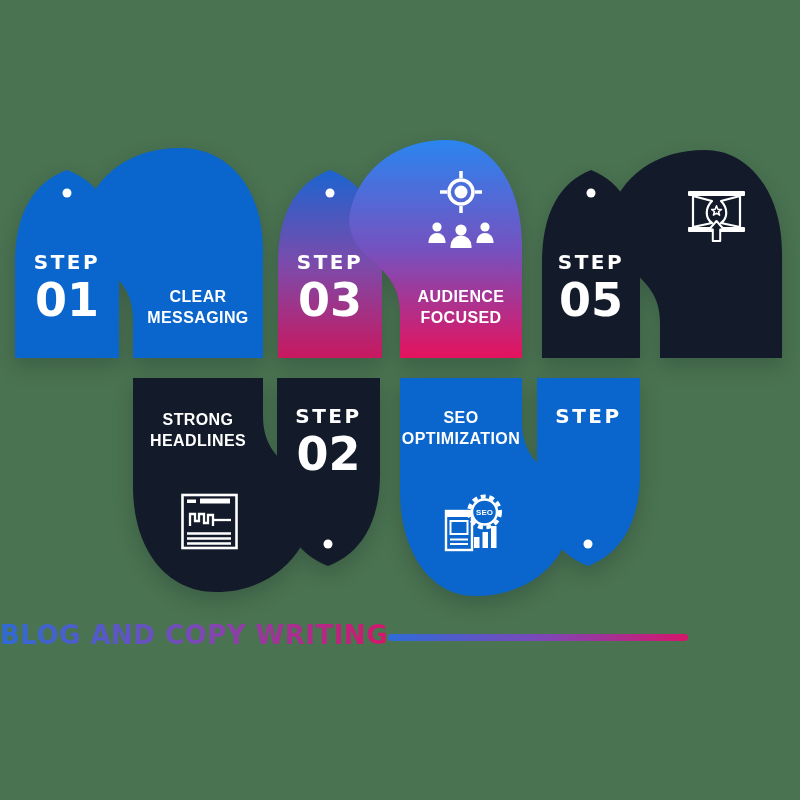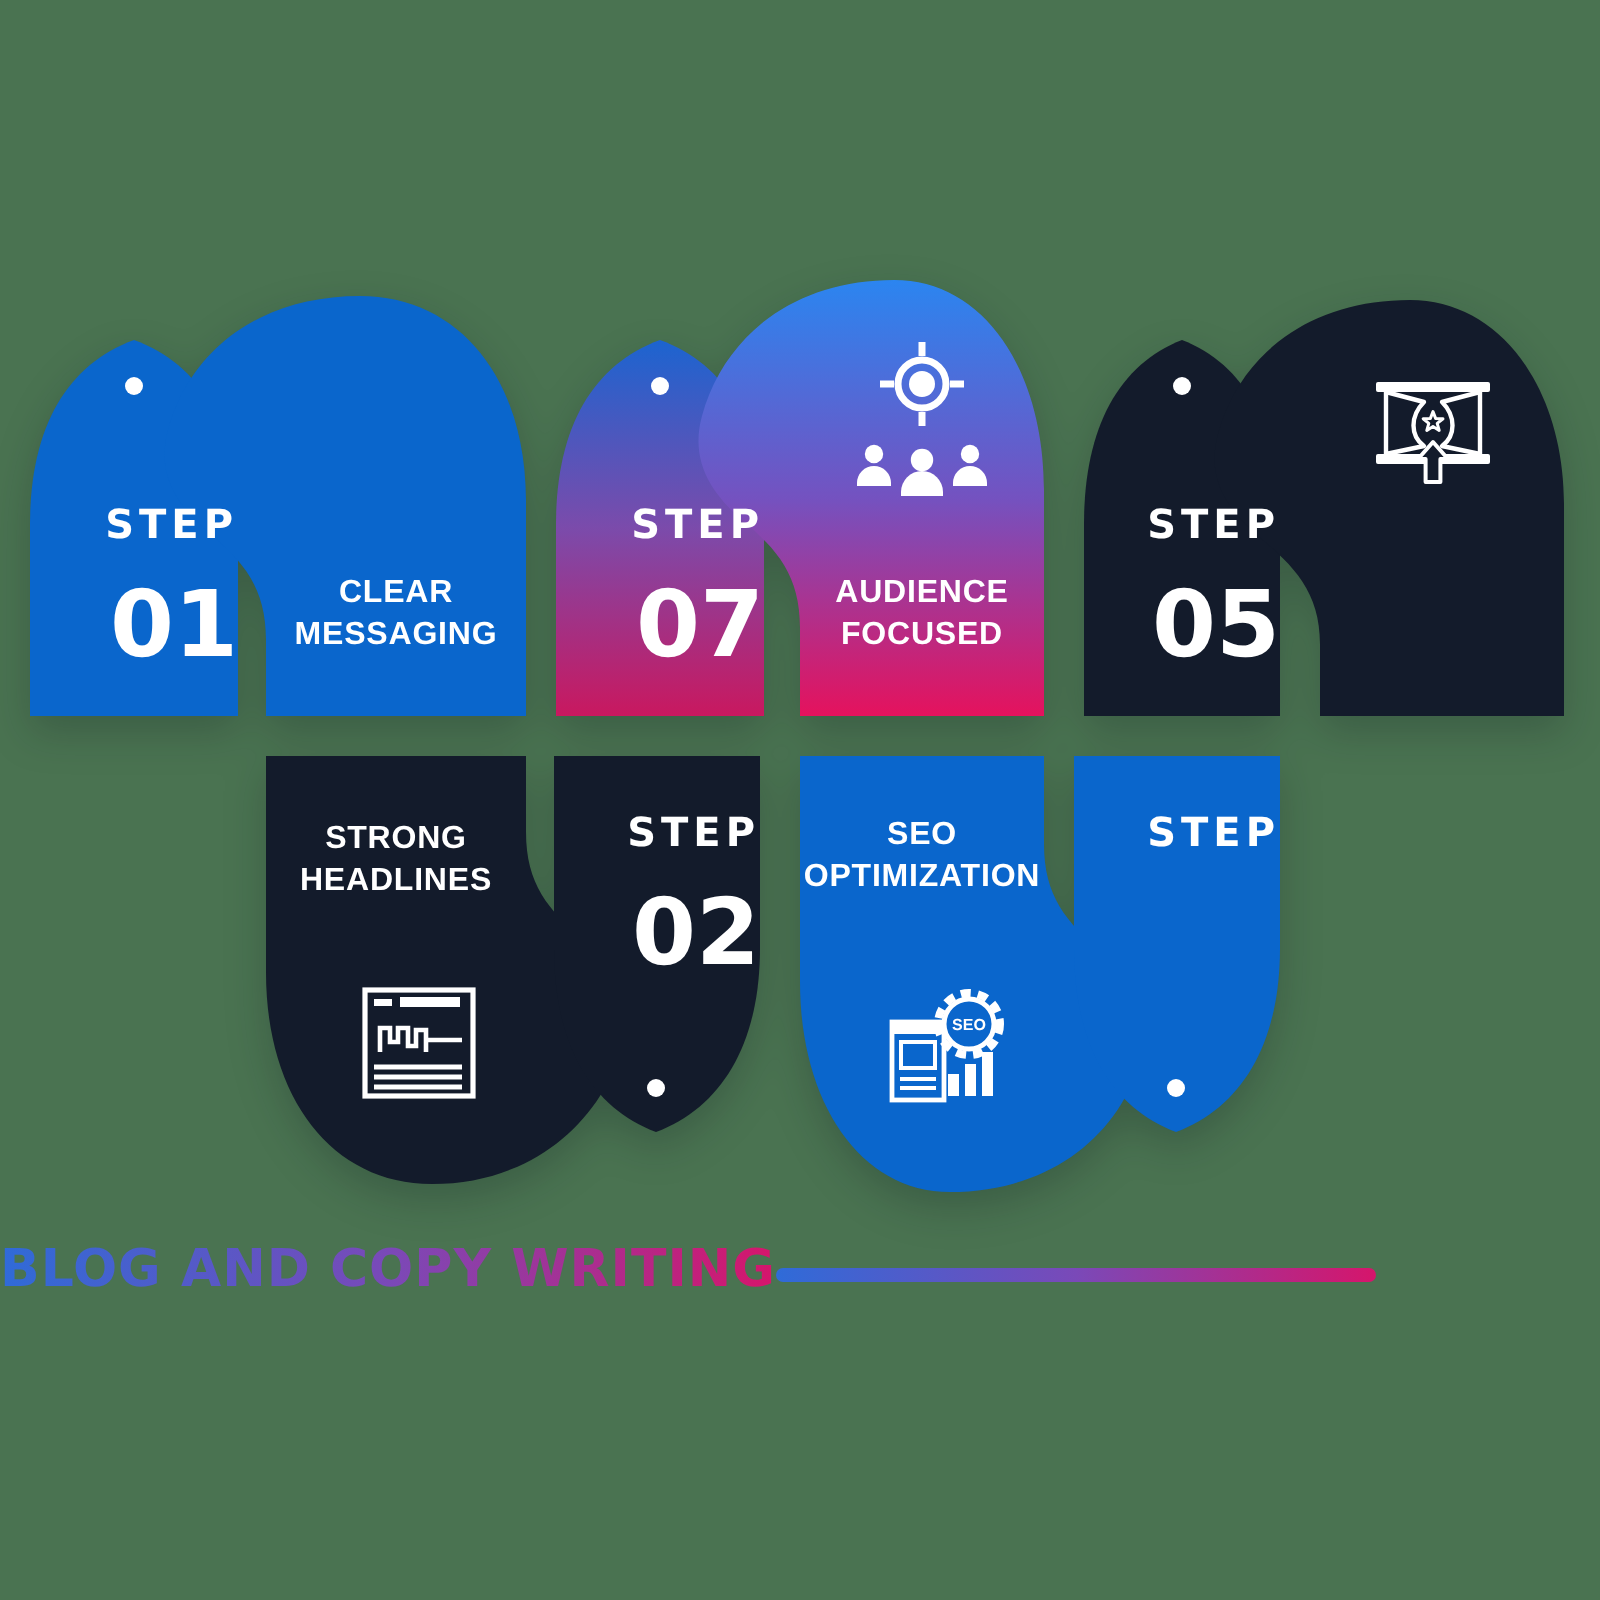--- a/index.html
+++ b/index.html
@@ -8,24 +8,24 @@
     --arch-gradient-top:#2B85F0; --arch-gradient-mid:#7452C0; --arch-gradient-bottom:#E5125D;
     --title-gradient-start:#2F6BD8; --title-gradient-mid:#7A49B8; --title-gradient-end:#D6156B;
   }
   html,body{margin:0;padding:0;}
   body{background:var(--background);font-family:"Liberation Sans",sans-serif;}
   .canvas{position:relative;width:800px;height:800px;overflow:hidden;background:var(--background);}
   .canvas svg{position:absolute;left:0;top:0;filter:drop-shadow(0 8px 10px rgba(8,18,28,.22));}
   .shape-blue{fill:var(--blue);}
   .shape-navy{fill:var(--navy);}
   .dot{fill:var(--text);}
-  .step-text{position:absolute;top:250px;display:flex;flex-direction:column;align-items:flex-end;color:var(--text);pointer-events:none;}
+  .step-text{position:absolute;top:250px;display:flex;flex-direction:column;align-items:center;color:var(--text);pointer-events:none;}
   .step-text.bottom{top:404px;}
   .step-word{font-family:"DejaVu Sans",sans-serif;font-weight:800;font-size:20px;letter-spacing:2.5px;line-height:1.2;}
-  .step-num{font-family:"DejaVu Sans",sans-serif;font-weight:800;font-size:46px;line-height:1.05;margin-top:14px;}
+  .step-num{font-family:"DejaVu Sans",sans-serif;font-weight:800;font-size:46px;line-height:1.05;margin-top:2px;}
   .arch-label{position:absolute;height:48px;display:flex;align-items:center;justify-content:center;text-align:center;
     color:var(--text);font-weight:700;font-size:16px;line-height:1.3;letter-spacing:.4px;pointer-events:none;}
   .title-wrap{position:absolute;left:0;right:0;top:620px;display:flex;align-items:center;}
   .title{font-family:"DejaVu Sans",sans-serif;font-weight:800;font-size:26px;letter-spacing:.5px;
     background:linear-gradient(90deg,var(--title-gradient-start),var(--title-gradient-mid) 50%,var(--title-gradient-end));
     -webkit-background-clip:text;background-clip:text;color:transparent;}
   .title-underline{width:300px;height:7px;border-radius:3.5px;margin-top:4px;
     background:linear-gradient(90deg,var(--title-gradient-start),var(--title-gradient-mid) 50%,var(--title-gradient-end));}
   .icon-stroke{stroke:var(--text);fill:none;}
   .icon-fill{fill:var(--text);}
@@ -118,21 +118,21 @@
       <rect class="icon-fill" x="491" y="526" width="5.5" height="22"></rect>
     </g>
   </svg>
 
   <div class="step-text" style="left:15px;width:104px">
     <div class="step-word">STEP</div>
     <div class="step-num">01</div>
   </div>
   <div class="step-text" style="left:278px;width:104px">
     <div class="step-word">STEP</div>
-    <div class="step-num">07</div>
+    <div class="step-num">03</div>
   </div>
   <div class="step-text" style="left:542px;width:98px">
     <div class="step-word">STEP</div>
     <div class="step-num">05</div>
   </div>
   <div class="step-text bottom" style="left:277px;width:103px">
     <div class="step-word">STEP</div>
     <div class="step-num">02</div>
   </div>
   <div class="step-text bottom" style="left:537px;width:103px">

